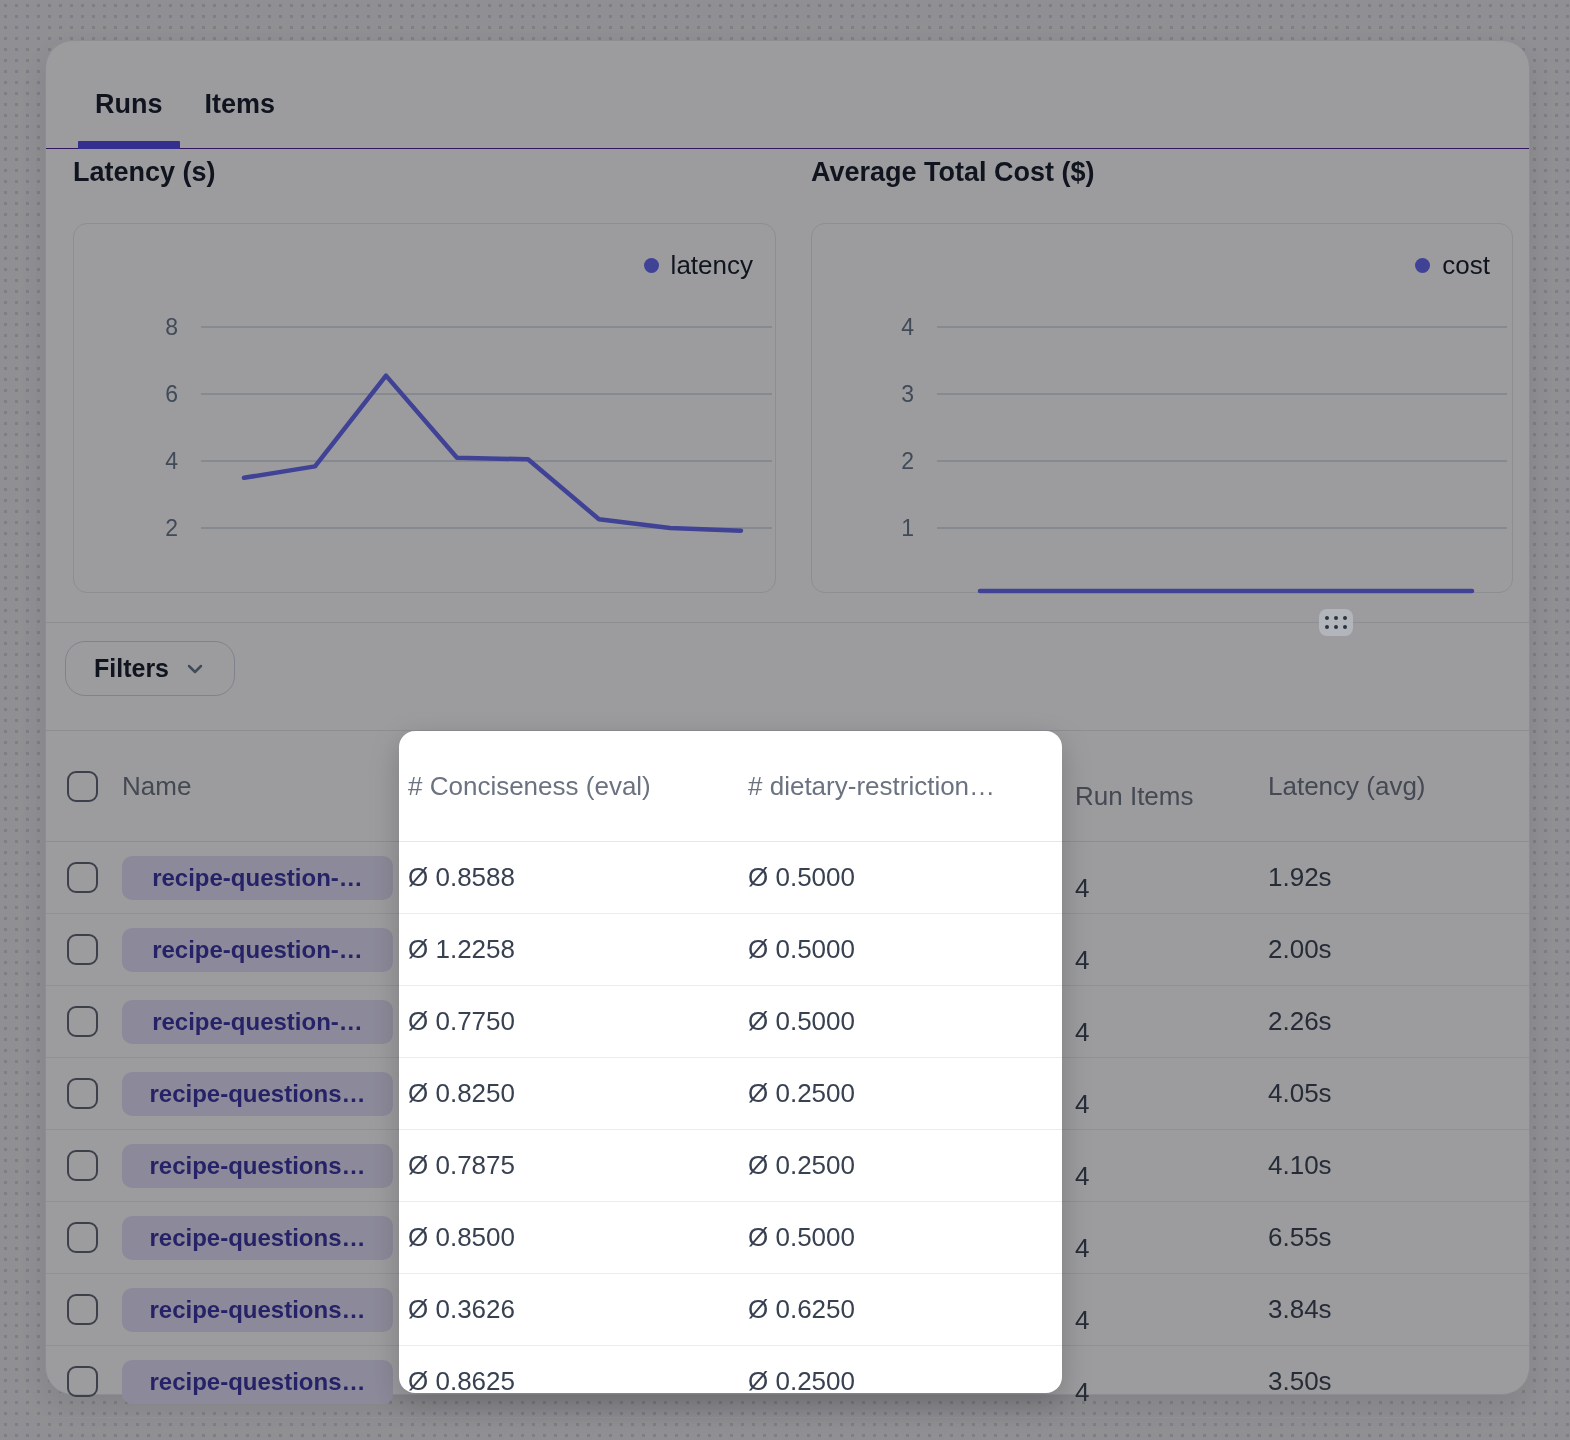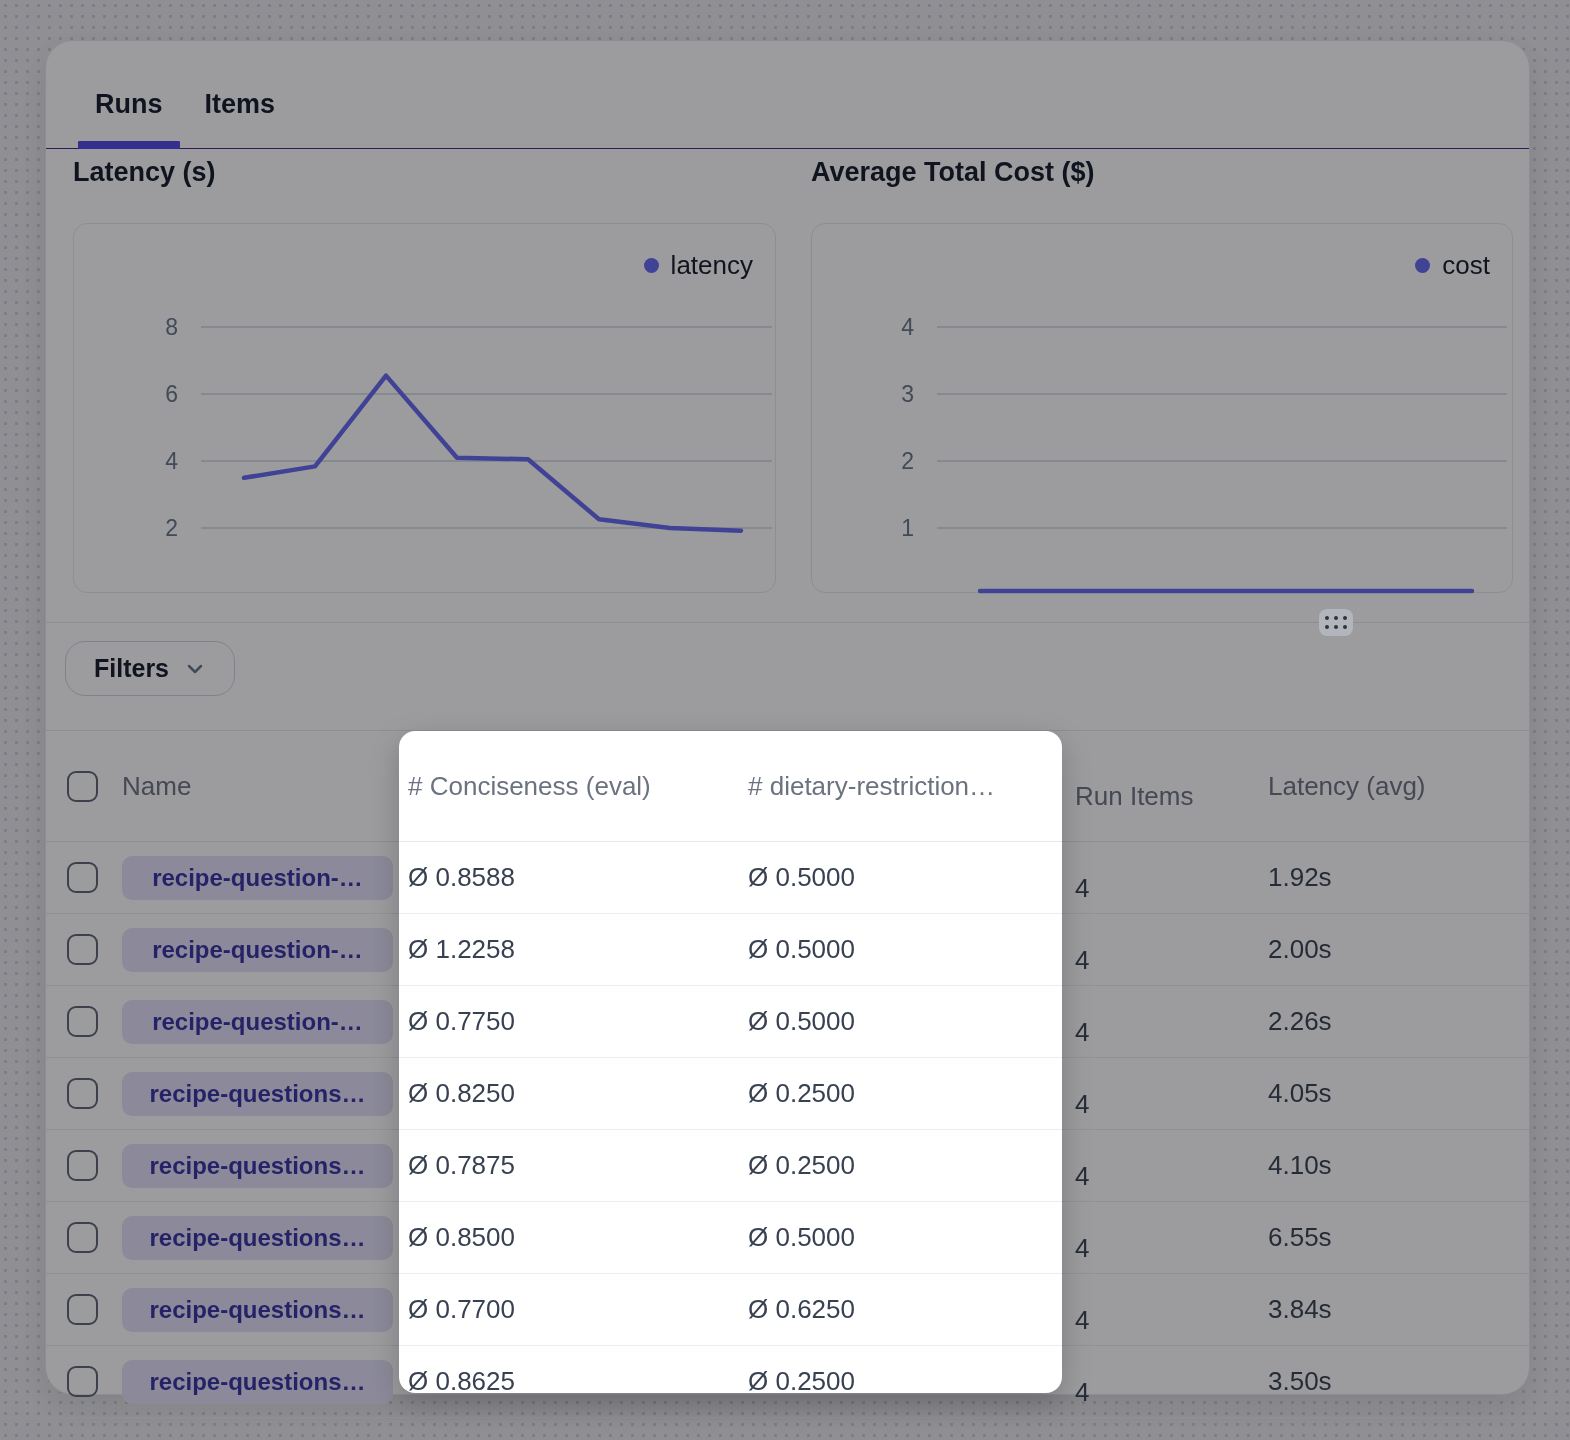--- a/index.html
+++ b/index.html
@@ -262,21 +262,21 @@
     <div class="cell-latency">6.55s</div>
   </div>
 
   <div class="trow">
     <div class="cell-check">
       <span class="checkbox"></span>
     </div>
     <div class="cell-name">
       <span class="badge">recipe-questions…</span>
     </div>
-    <div class="cell-metric">Ø 0.7700</div>
+    <div class="cell-metric">Ø 0.3626</div>
     <div class="cell-metric">Ø 0.6250</div>
     <div class="cell-runitems">4</div>
     <div class="cell-latency">3.84s</div>
   </div>
 
   <div class="trow">
     <div class="cell-check">
       <span class="checkbox"></span>
     </div>
     <div class="cell-name">

